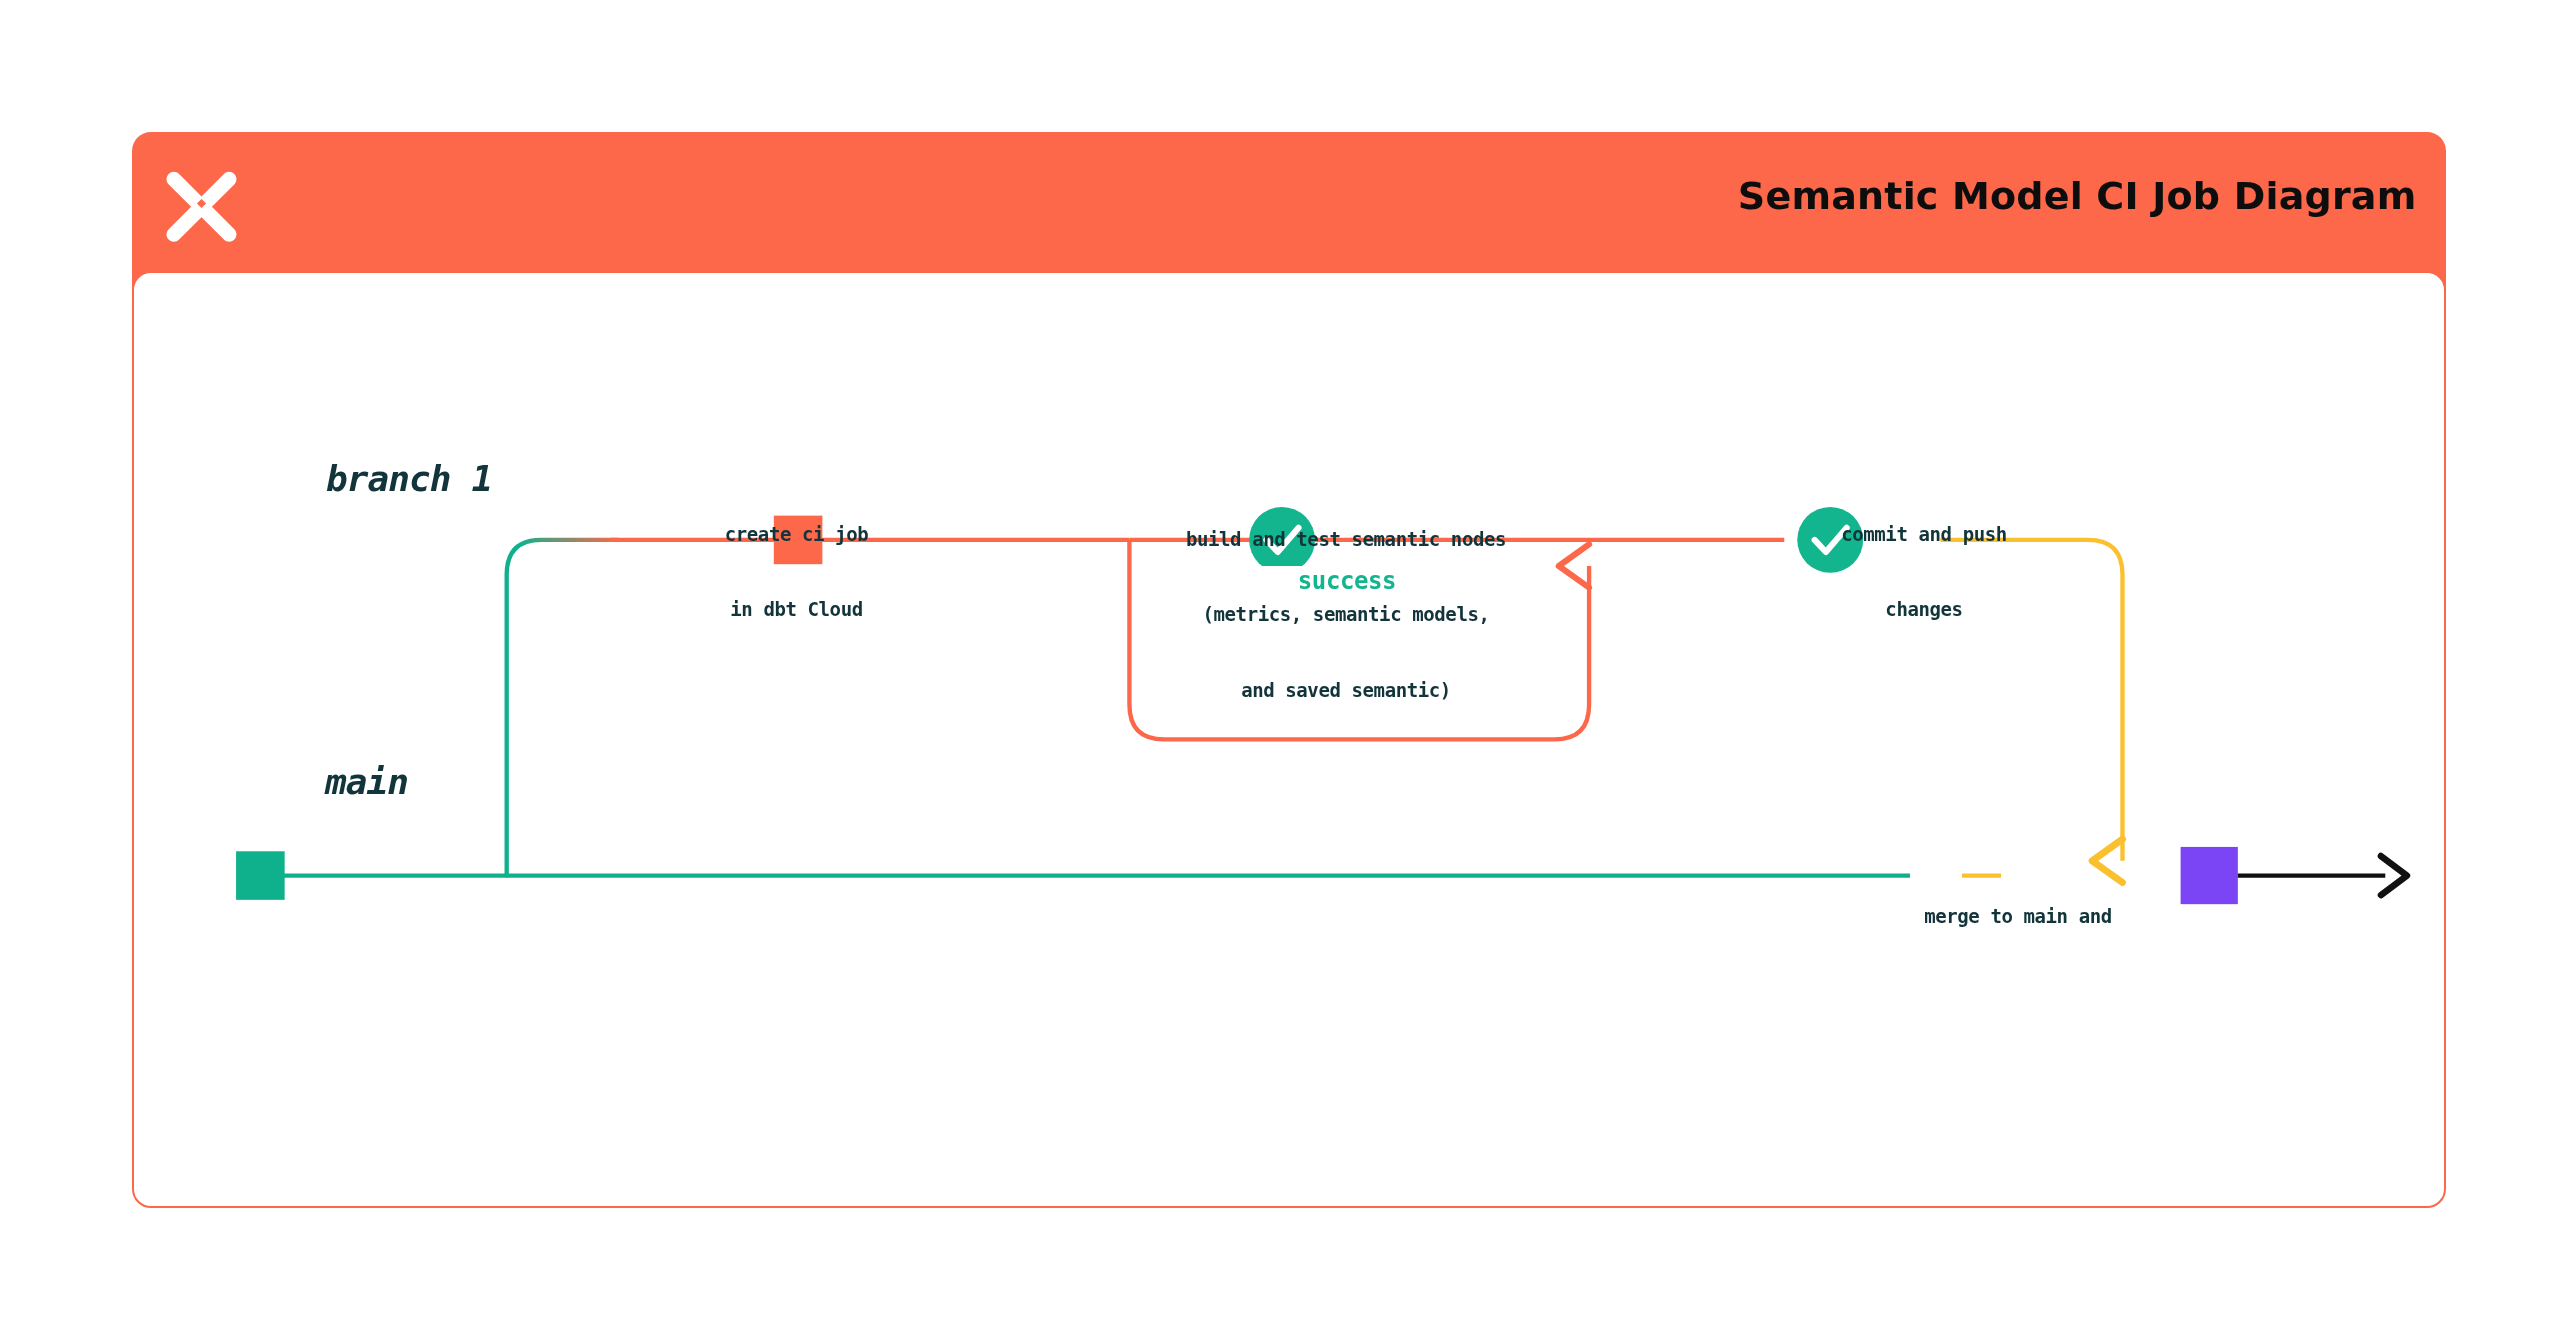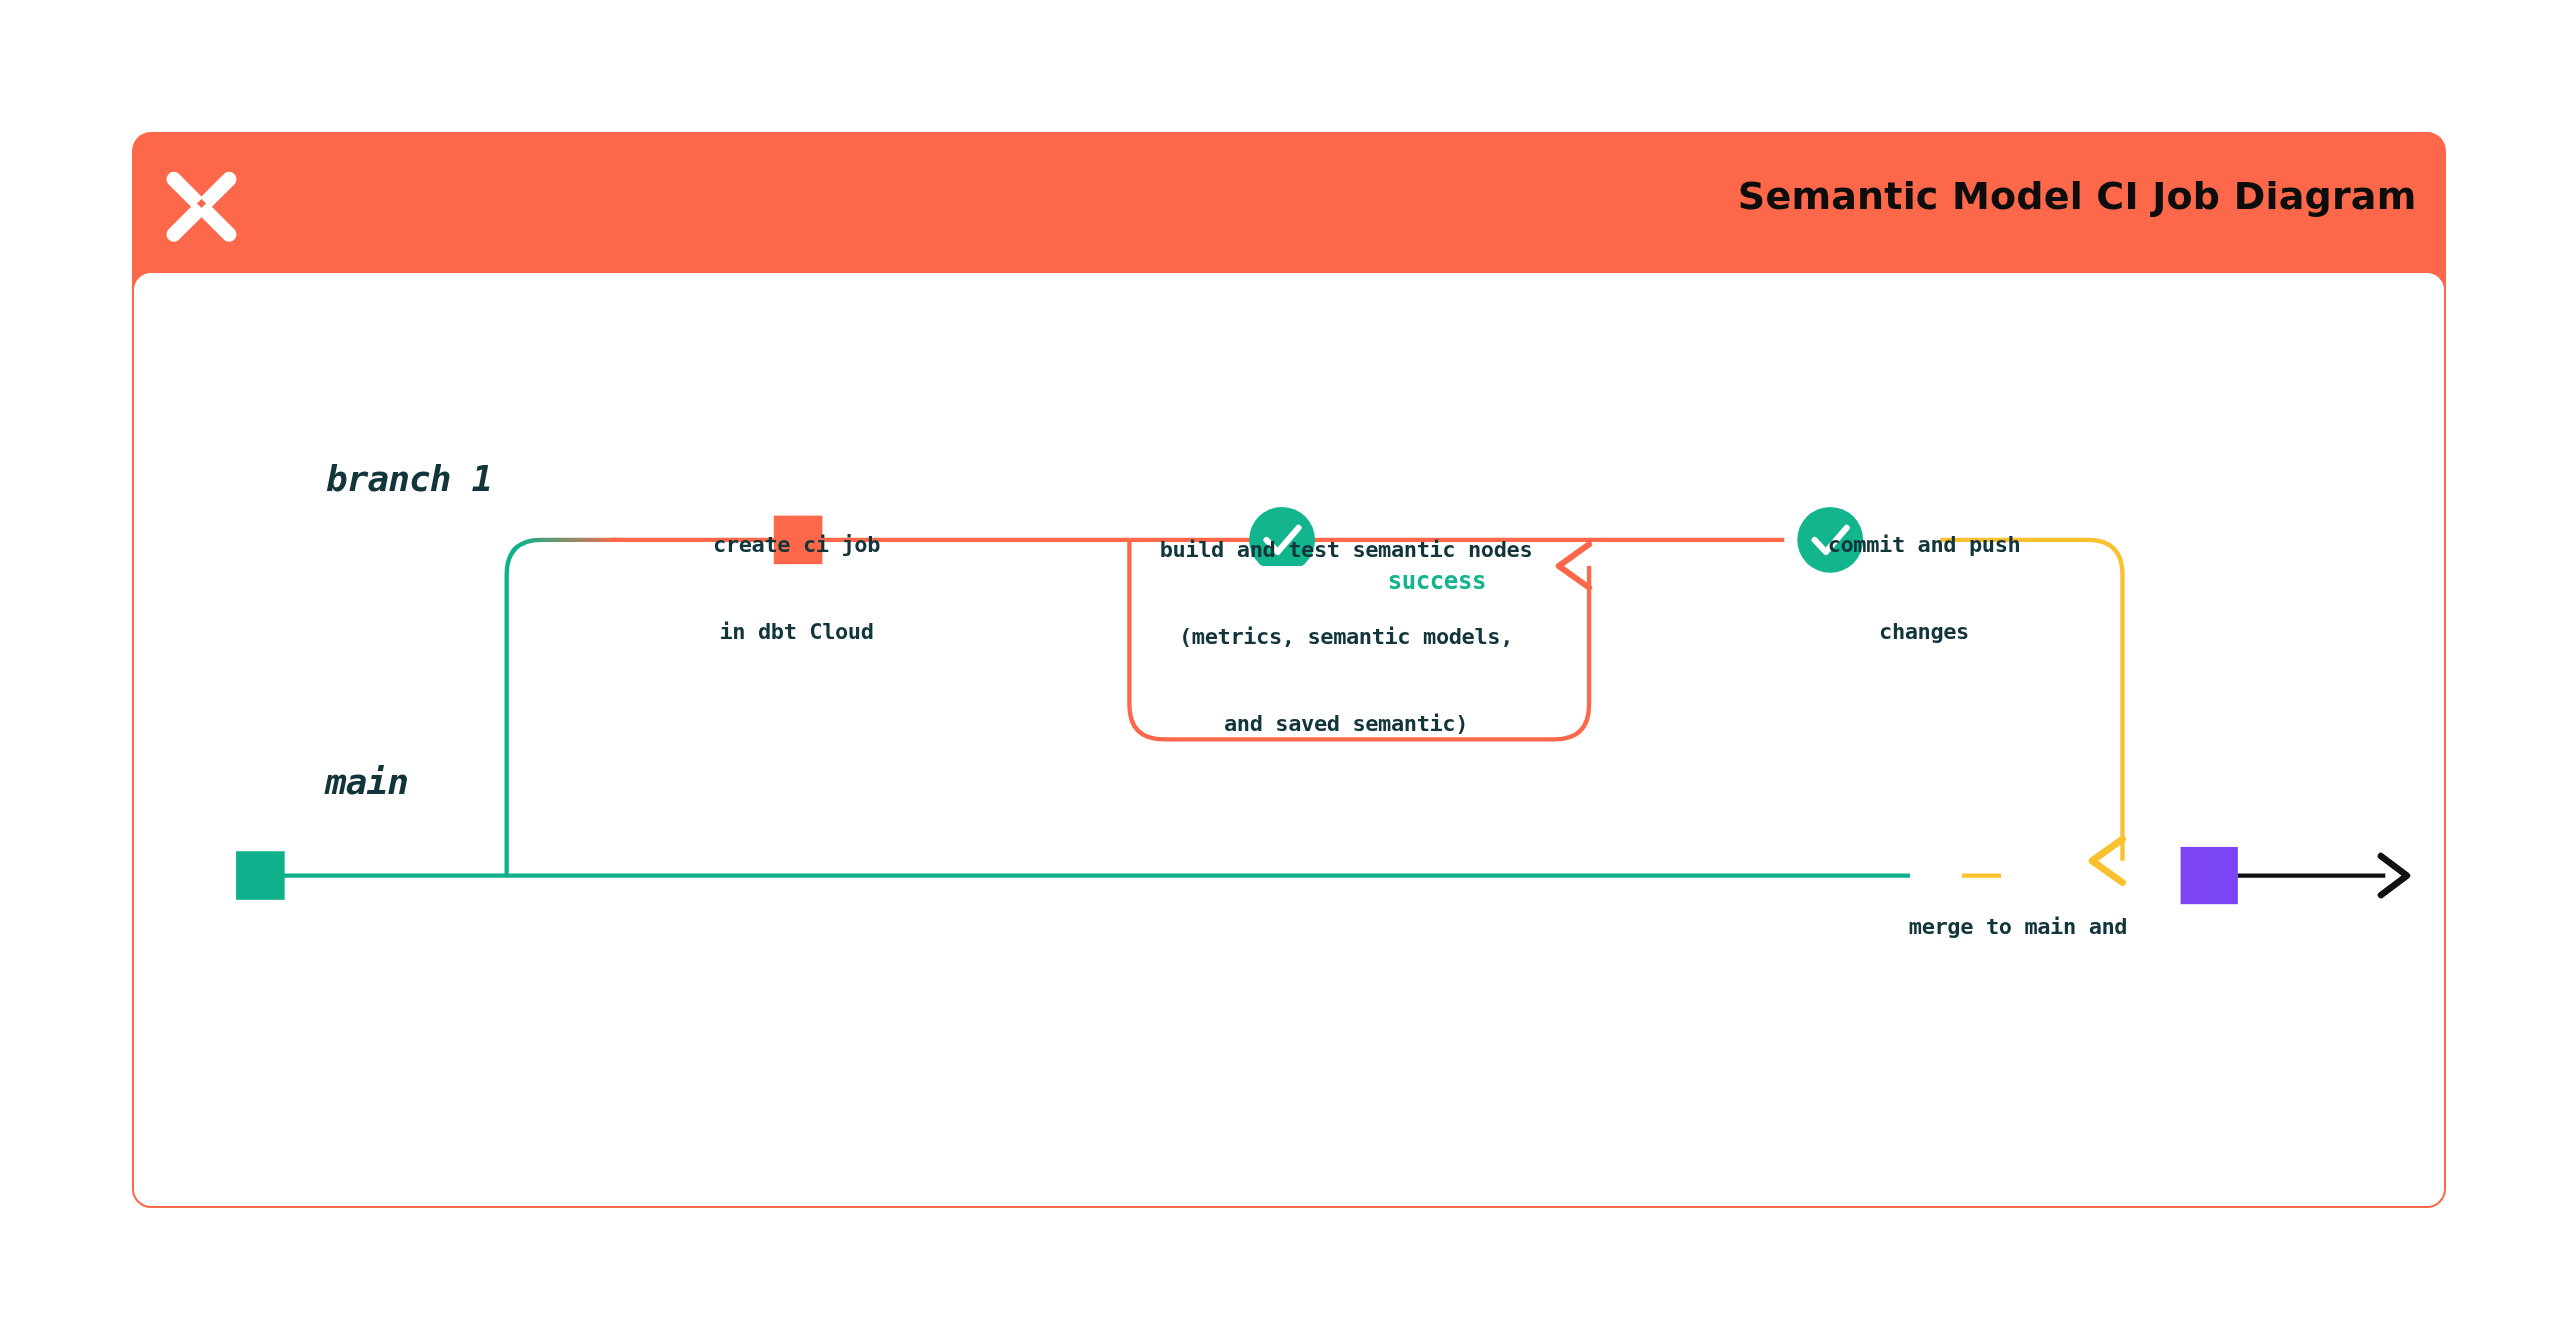--- a/index.html
+++ b/index.html
@@ -89,35 +89,35 @@
 
   .branch-name {
     font-size: 36px;
     letter-spacing: -0.9px;
     font-style: italic;
   }
   .branch1-name { left: 194px; top: 323px; }
   .main-name    { left: 193px; top: 626px; }
 
   .node-label {
-    font-size: 22px;
+    font-size: 19px;
     text-align: center;
     letter-spacing: -0.4px;
   }
   .lbl-create   { left: 491px;  top: 340px;  width: 347px; }
   .lbl-build    { left: 867px; top: 345px;  width: 694px; text-align: center; }
   .lbl-commit   { left: 1588px; top: 340px;  width: 408px; }
   .lbl-merge    { left: 1639px; top: 722px;  width: 494px; }
 
   .lbl-success {
     left: 1076px;
     top: 434px;
     width: 278px;
     font-size: 24px;
-    text-align: right;
+    text-align: center;
     color: #12B58E;
     background: #ffffff;
     letter-spacing: -0.4px;
   }
 </style>
 </head>
 <body>
 
 <div id="root">
 

